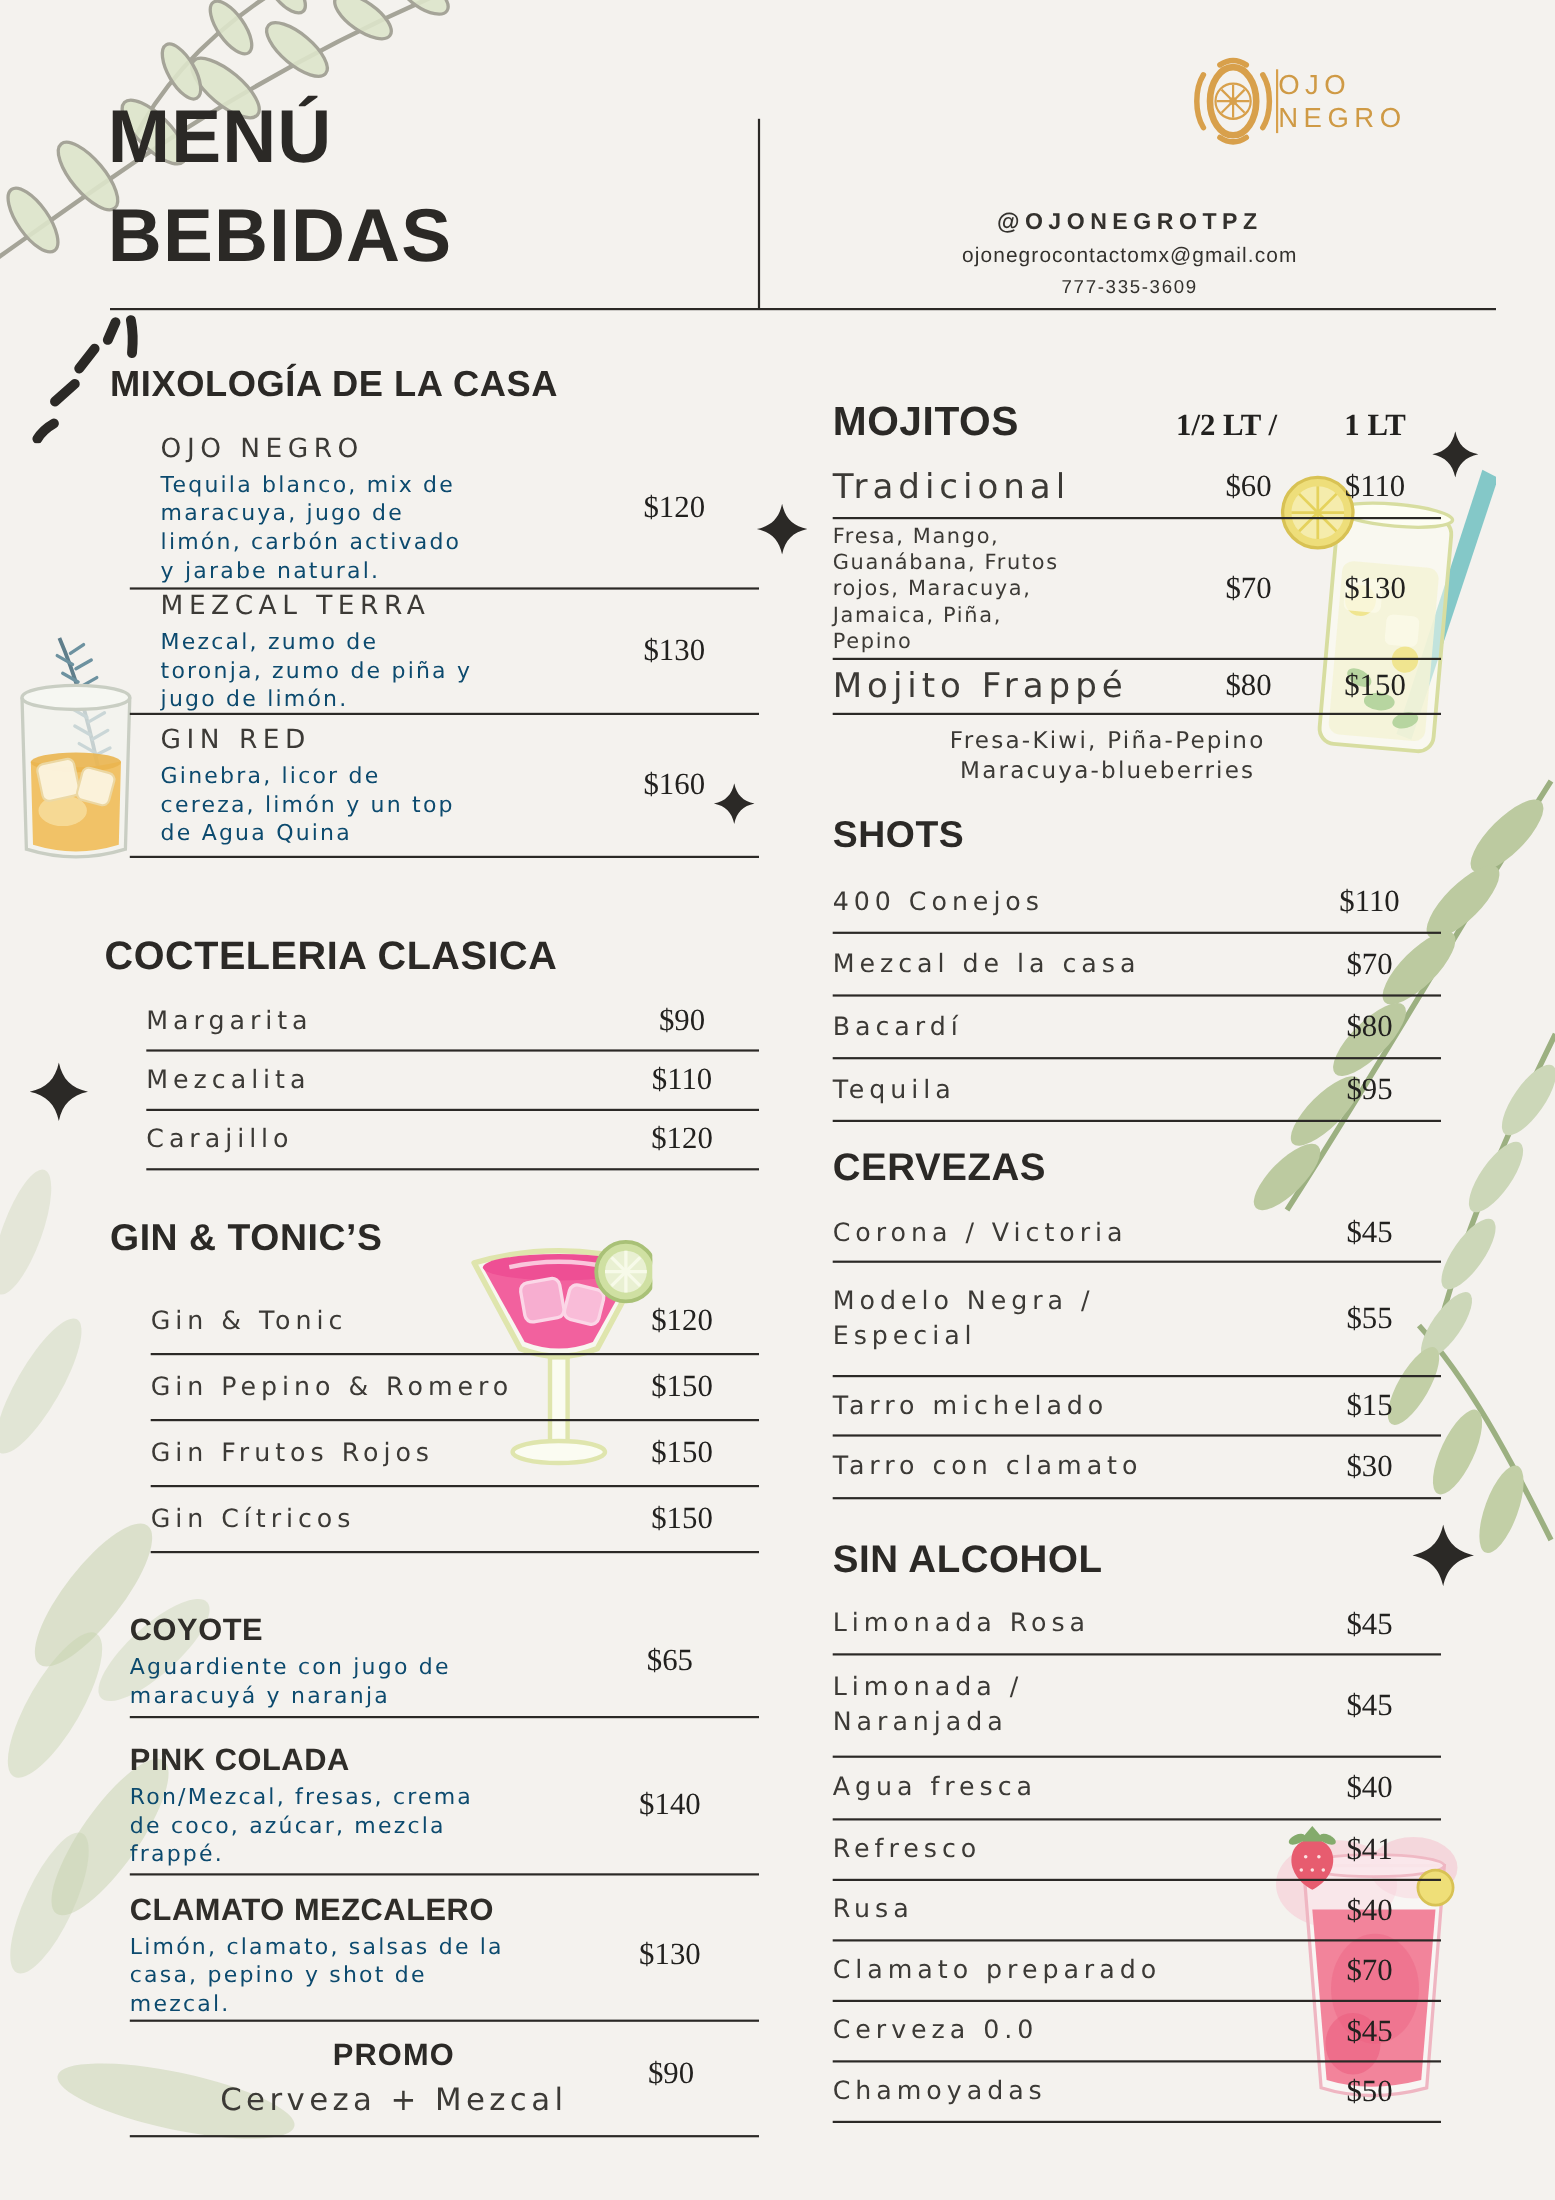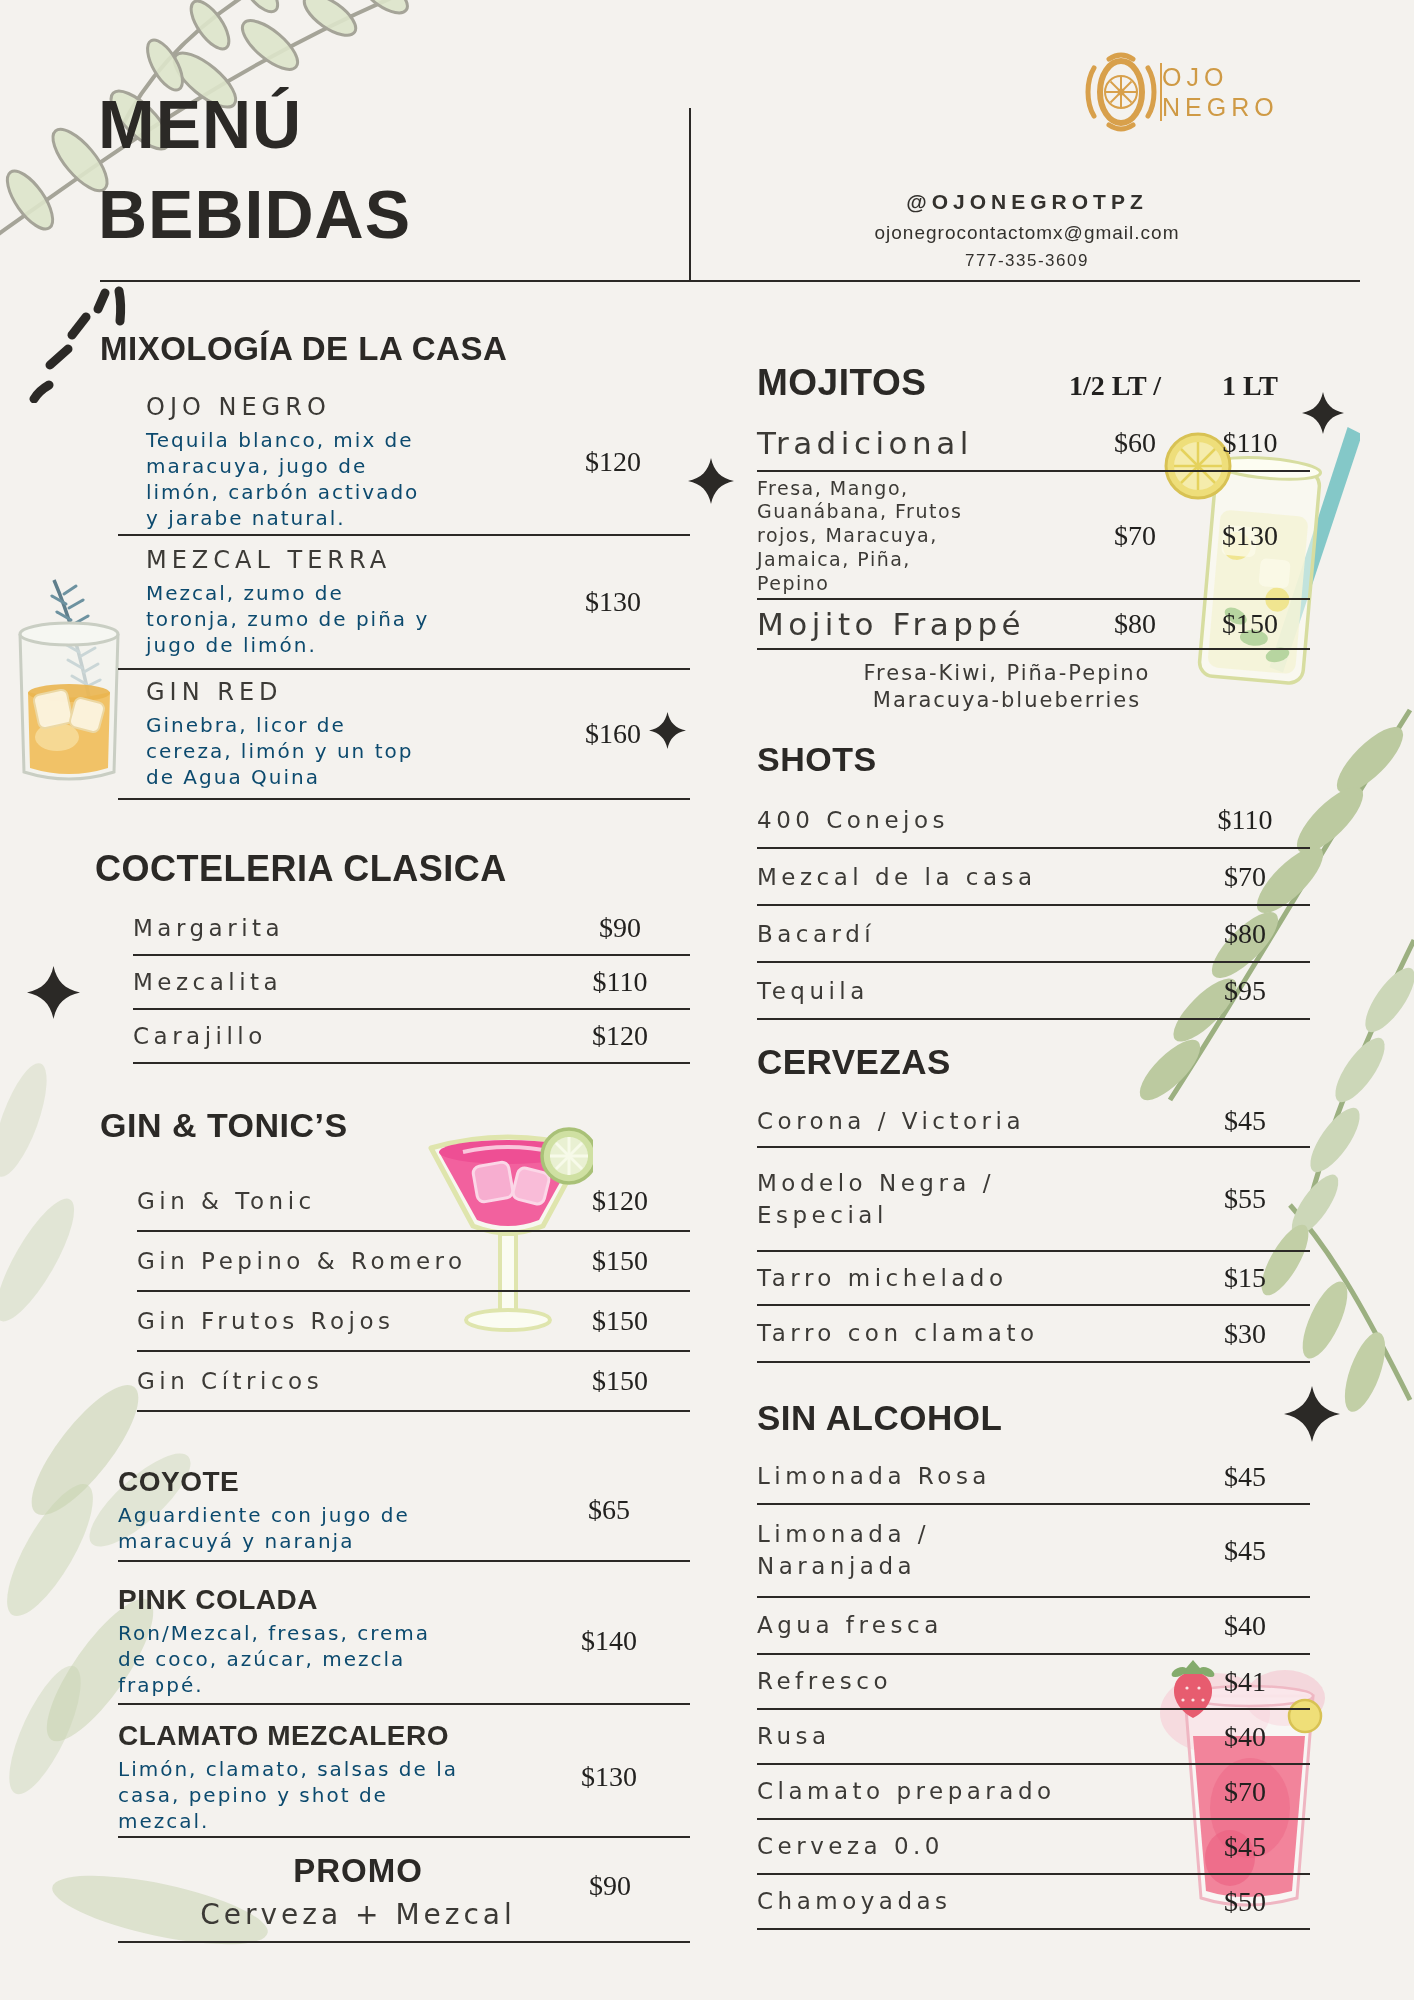--- a/index.html
+++ b/index.html
@@ -31,42 +31,42 @@
   .rprice{text-align:center;}
 
   
   #mixologia-title{left:100px;top:330px;font-size:33px;}
   #mix-rows{left:118px;top:390px;width:572px;}
   .mixrow{align-items:center;}
   .mixrow .ntxt{width:410px;margin-left:28px;}
   .mixrow .rprice{width:162px;}
   .mixrow .iname{font-size:24px;letter-spacing:5px;}
   .mixrow .idesc{margin-top:6px;}
-  #mixrow-0{height:146px;} #mixrow-1{height:134px;} #mixrow-2{height:130px;}
+  #mixrow-0{height:146px;} #mixrow-1{height:114px;} #mixrow-2{height:130px;}
 
   #cocteleria-title{left:95px;top:848px;font-size:36px;}
   #coct-rows{left:133px;top:902px;width:557px;}
   #coct-rows .row{height:54px;}
   #coct-rows .rprice{width:140px;}
 
   #gintonics-title{left:100px;top:1106px;font-size:34px;}
   #gt-rows{left:137px;top:1172px;width:553px;}
   #gt-rows .row{height:60px;}
   #gt-rows .rprice{width:140px;}
 
   #sp-rows{left:118px;top:1460px;width:572px;}
   .sprow{align-items:center;}
   .sprow .ntxt{width:410px;}
   .sprow .rprice{width:162px;}
   .sprow .idesc{margin-top:4px;}
   #sprow-0{height:102px;} #sprow-1{height:143px;padding-top:16px;} #sprow-2{height:133px;padding-top:12px;}
 
   #promo{left:118px;top:1838px;width:572px;height:105px;border-bottom:2px solid #2b2926;box-sizing:border-box;}
   #promo .center-block{position:absolute;left:0;top:14px;width:480px;text-align:center;}
-  #promo .promo-label{font-weight:800;font-size:33px;letter-spacing:1px;}
+  #promo .promo-label{font-weight:800;font-size:28px;letter-spacing:1px;}
   #promo .promo-name{font-family:"DejaVu Sans",sans-serif;font-size:28px;letter-spacing:4px;color:#3c3a36;margin-top:8px;}
   #promo .rprice{position:absolute;right:15px;top:32px;width:130px;}
 
   
   #mojitos-head{left:757px;top:362px;width:553px;display:flex;align-items:baseline;}
   #mojitos-head .mtitle{flex:1;font-size:37px;font-weight:800;letter-spacing:.5px;}
   .lt-label{font-family:"Liberation Serif",serif;font-weight:700;font-size:28px;color:#22211f;text-align:center;}
   #mojitos-head .half{width:150px;}
   #mojitos-head .full{width:120px;}
   #moj-rows{left:757px;top:415px;width:553px;}

